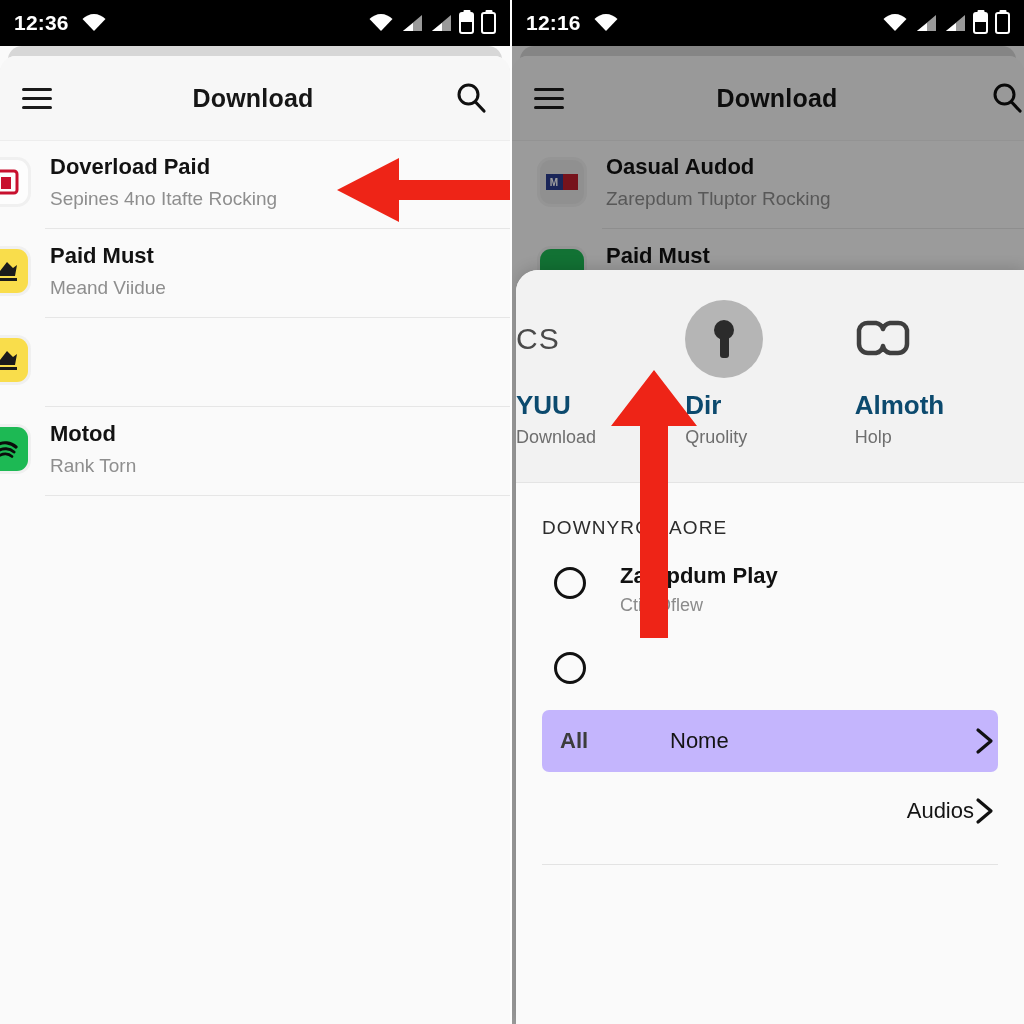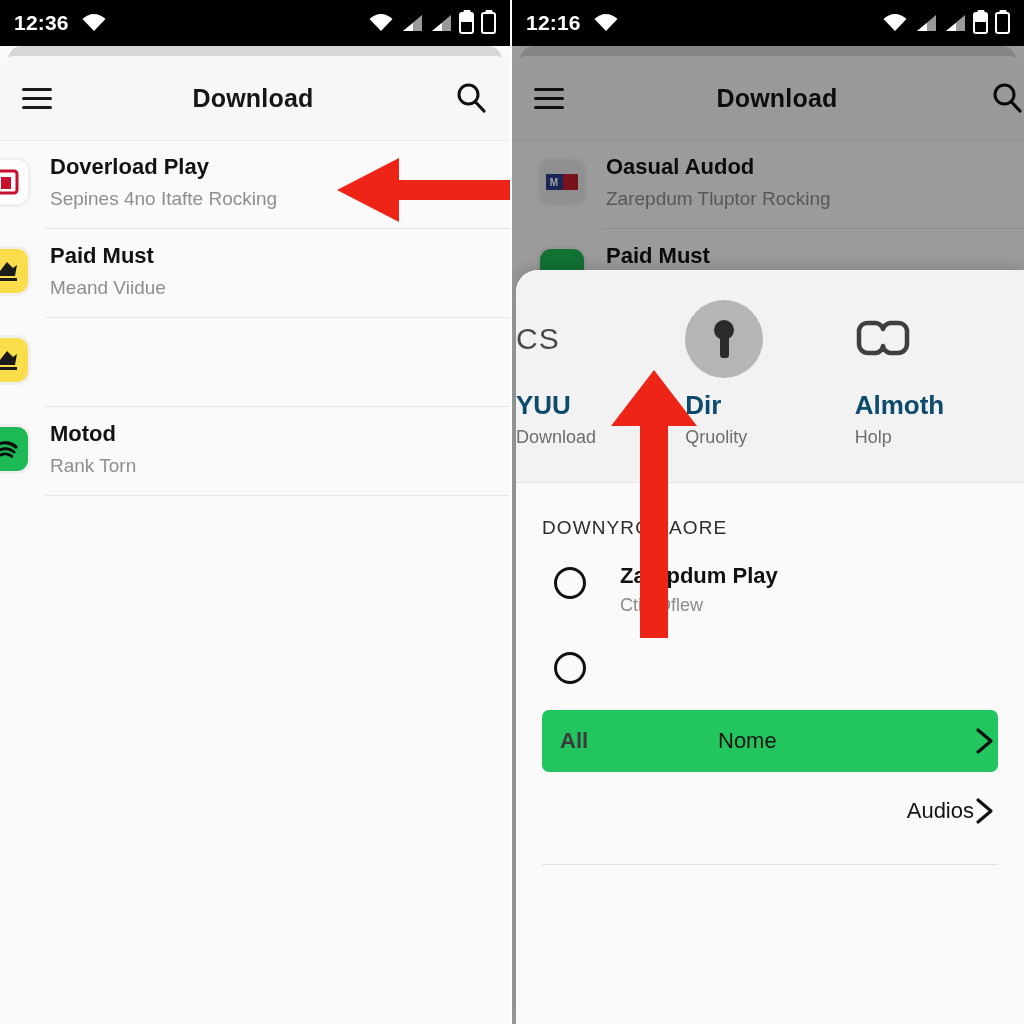--- a/index.html
+++ b/index.html
@@ -141,21 +141,21 @@
     flex:0 0 32px; margin-top:4px;
   }
   .opt-texts{ margin-left:34px; }
   .opt-title{ font-size:22px; font-weight:700; color:#111111; }
   .opt-sub{ font-size:18px; color:#8b8b8b; margin-top:6px; }
 
   .pick-row{
     display:flex; align-items:center; height:62px; margin: 10px 26px 0 26px;
     border-radius:7px; padding: 0 8px 0 18px;
   }
-  .pick-row.sel{ background:#22c55e;gap:48px; }
+  .pick-row.sel{ background:#c4b5fd; }
   .pick-row.plain{ margin-top:8px; background:transparent;text-align:right; }
   .pick-lead{ width:110px; font-size:22px; font-weight:700; color:#3c3c3c; }
   .pick-lead.dots{ display:flex; align-items:center; gap:7px; font-weight:400;}
   .dot{ width:8px; height:8px; border-radius:50%; background:#1a1a1a; display:block; }
   .pick-label{ flex:1; font-size:22px; color:#141414; }
   .chev{ width:22px; height:30px; margin-right:-6px; }
   .sheet-bottom-sep{ height:1px; background:#e3e3e3; margin: 22px 26px 0 26px; }
 
   
   .arrow-up{ position:absolute; left:95px; top:100px; width:86px; height:268px; z-index:40; }
@@ -221,21 +221,21 @@
         <div class="dl-list">
 
           <div class="dl-row">
             <div class="dl-icon ico-red">
               <svg width="30" height="30" viewBox="0 0 30 30">
                 <rect x="4" y="4" width="22" height="22" rx="3" fill="none" stroke="#c8102e" stroke-width="3"></rect>
                 <rect x="10" y="10" width="10" height="12" fill="#c8102e"></rect>
               </svg>
             </div>
             <div class="dl-texts">
-              <div class="dl-title">Doverload Play</div>
+              <div class="dl-title">Doverload Paid</div>
               <div class="dl-sub">Sepines 4no Itafte Rocking</div>
             </div>
           </div>
           <div class="row-sep"></div>
 
           <div class="dl-row">
             <div class="dl-icon ico-yellow">
               <svg width="30" height="30" viewBox="0 0 30 30">
                 <path d="M5 20 L16 6 L22 12 L26 9 L24 20 Z" fill="#1b1b1b"></path>
                 <path d="M4 22 L26 22 L26 25 L4 25 Z" fill="#1b1b1b"></path>

